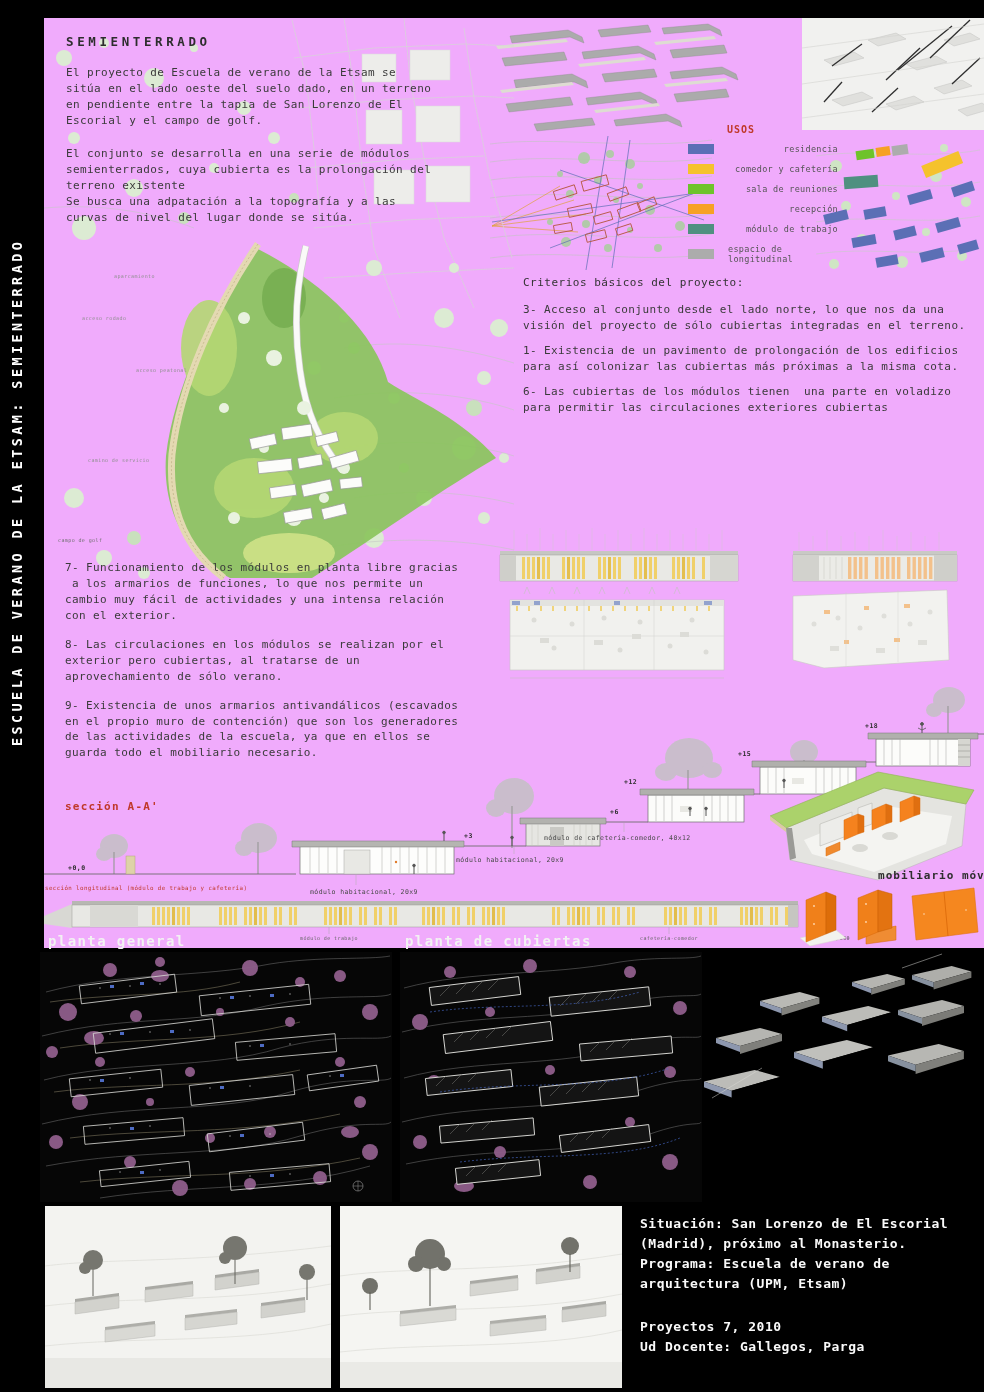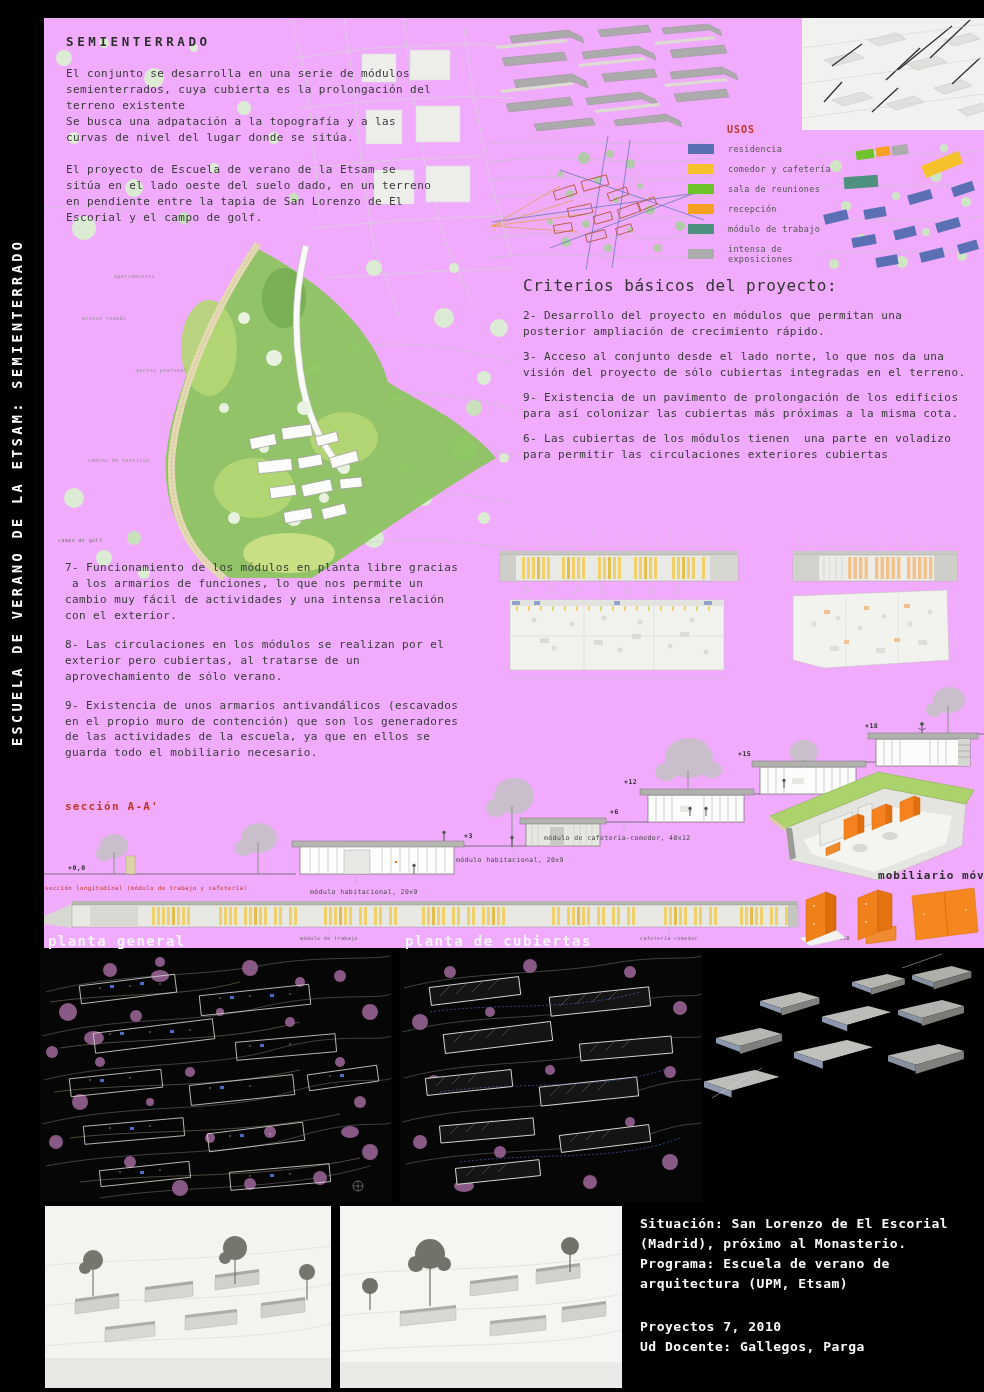--- a/index.html
+++ b/index.html
@@ -8,24 +8,24 @@
   .panel{position:absolute;left:44px;top:0;width:944px;height:930px;background:#f0abfc;margin-top:18px;}
   .abs{position:absolute;}
   .pre{white-space:pre-wrap;}
   .txt{font-size:11px;line-height:1.45;letter-spacing:.4px;color:#3a3a3a;}
   .sidebar-title{position:absolute;left:9px;top:6px;height:740px;color:#fff;
     font-size:13.5px;font-weight:bold;letter-spacing:3.4px;
     writing-mode:vertical-rl;transform:rotate(180deg);white-space:nowrap;}
   .intro-title{font-size:12.5px;font-weight:bold;letter-spacing:3.6px;color:#2d2d2d;}
   .red{color:#c0392b;}
   .usos-title{font-size:10px;font-weight:bold;letter-spacing:1px;margin-left:39px;margin-bottom:9px;}
-  .usos-row{display:flex;align-items:center;margin-bottom:10px;}
+  .usos-row{display:flex;align-items:center;margin-bottom:10px;justify-content:space-between;}
   .usos-swatch{width:26px;height:10px;margin-right:14px;flex:0 0 auto;}
   .usos-label{font-size:8.5px;letter-spacing:.3px;color:#555;}
-  .crit-head{font-size:16px;letter-spacing:.5px;color:#333;margin-bottom:13px;}
+  .crit-head{font-size:11px;letter-spacing:.5px;color:#333;margin-bottom:13px;}
   .crit-item{margin-bottom:9px;}
   .sec-label{font-size:11px;font-weight:bold;letter-spacing:1.2px;color:#c0392b;}
   .mob-label{font-size:11px;font-weight:bold;letter-spacing:1px;color:#2e2e2e;text-align:right;}
   .band-label{font-size:14px;font-weight:bold;letter-spacing:1.4px;color:#f2f2f2;}
   .info{font-size:13px;font-weight:bold;letter-spacing:.5px;line-height:1.55;color:#fafafa;margin-left:12px;}
   svg text{font-family:"DejaVu Sans Mono",monospace;}
   .maplabel{font-size:5px;fill:#8f8f8f;letter-spacing:.4px;}
   .marker{font-size:6.5px;font-weight:bold;fill:#2e2e2e;letter-spacing:.5px;}
   .drawlabel{font-size:6.5px;fill:#4a4a4a;letter-spacing:.4px;}
 </style>
@@ -140,29 +140,29 @@
       </g>
       <text class="maplabel" x="70" y="260">aparcamiento</text>
       <text class="maplabel" x="38" y="302">acceso rodado</text>
       <text class="maplabel" x="92" y="354">acceso peatonal</text>
       <text class="maplabel" x="44" y="444">camino de servicio</text>
       <text class="maplabel" x="14" y="524" style="fill:#6f6f6f">campo de golf</text>
     </svg>
 
     <div class="abs" style="left:22px;top:16px;width:430px;z-index:2">
       <div class="intro-title">SEMIENTERRADO</div>
+      <div class="txt pre" style="margin-top:16px">El proyecto de Escuela de verano de la Etsam se
+sitúa en el lado oeste del suelo dado, en un terreno
+en pendiente entre la tapia de San Lorenzo de El
+Escorial y el campo de golf.</div>
       <div class="txt pre" style="margin-top:17px">El conjunto se desarrolla en una serie de módulos
 semienterrados, cuya cubierta es la prolongación del
 terreno existente
 Se busca una adpatación a la topografía y a las
 curvas de nivel del lugar donde se sitúa.</div>
-      <div class="txt pre" style="margin-top:16px">El proyecto de Escuela de verano de la Etsam se
-sitúa en el lado oeste del suelo dado, en un terreno
-en pendiente entre la tapia de San Lorenzo de El
-Escorial y el campo de golf.</div>
     </div>
 
     <svg class="abs" style="left:450px;top:4px" width="252" height="112" viewBox="0 0 252 112">
       <g fill="#ababab" stroke="#8e8e8e" stroke-width="0.4">
         <path d="M16,14 l58,-6 l14,7 l2,6 l-14,-6 l-58,6 z"></path>
         <path d="M104,8 l50,-5 l3,7 l-50,5 z"></path>
         <path d="M168,6 l46,-4 l12,6 l2,6 l-12,-6 l-46,4 z"></path>
         <path d="M8,36 l62,-6 l3,8 l-62,6 z"></path>
         <path d="M88,30 l56,-6 l16,8 l2,6 l-16,-7 l-56,6 z"></path>
         <path d="M176,28 l54,-5 l3,8 l-54,5 z"></path>
@@ -286,21 +286,21 @@
       <div class="usos-row">
         <span class="usos-swatch" style="background: rgb(246, 161, 36);"></span>
         <span class="usos-label">recepción</span>
       </div>
       <div class="usos-row">
         <span class="usos-swatch" style="background: rgb(79, 144, 128);"></span>
         <span class="usos-label">módulo de trabajo</span>
       </div>
       <div class="usos-row">
         <span class="usos-swatch" style="background: rgb(172, 172, 172);"></span>
-        <span class="usos-label">intensa de exposiciones</span>
+        <span class="usos-label">espacio de longitudinal</span>
       </div>
     </div>
 
     <svg class="abs" style="left:772px;top:118px" width="164" height="140" viewBox="0 0 164 140">
       <g stroke="#c9c9c9" stroke-width="0.6" fill="none">
         <path d="M0,20 C50,12 110,24 164,14"></path>
           <path d="M0,52 C50,44 110,56 164,46"></path>
         <path d="M0,86 C50,78 110,90 164,80"></path>
           <path d="M0,118 C50,110 110,122 164,112"></path>
       </g>
@@ -332,25 +332,23 @@
         <rect x="78" y="92" width="22" height="10" fill="#5b6fb5" transform="rotate(-14 89 97)"></rect>
         <rect x="120" y="84" width="24" height="10" fill="#5b6fb5" transform="rotate(-16 132 89)"></rect>
         <rect x="60" y="120" width="22" height="10" fill="#5b6fb5" transform="rotate(-10 71 125)"></rect>
         <rect x="104" y="114" width="24" height="10" fill="#5b6fb5" transform="rotate(-14 116 119)"></rect>
         <rect x="142" y="106" width="20" height="10" fill="#5b6fb5" transform="rotate(-16 152 111)"></rect>
       </g>
     </svg>
 
     <div class="abs" style="left:479px;top:258px;width:452px;z-index:2">
       <div class="crit-head">Criterios básicos del proyecto:</div>
-      <div class="txt pre crit-item">2- Desarrollo del proyecto en módulos que permitan una
-posterior ampliación de crecimiento rápido.</div>
       <div class="txt pre crit-item">3- Acceso al conjunto desde el lado norte, lo que nos da una
 visión del proyecto de sólo cubiertas integradas en el terreno.</div>
-      <div class="txt pre crit-item">9- Existencia de un pavimento de prolongación de los edificios
+      <div class="txt pre crit-item">1- Existencia de un pavimento de prolongación de los edificios
 para así colonizar las cubiertas más próximas a la misma cota.</div>
       <div class="txt pre crit-item">6- Las cubiertas de los módulos tienen  una parte en voladizo
 para permitir las circulaciones exteriores cubiertas</div>
     </div>
 
     <div class="abs" style="left:21px;top:542px;width:445px;z-index:2">
       <div class="txt pre" style="margin-bottom:13px">7- Funcionamiento de los módulos en planta libre gracias
  a los armarios de funciones, lo que nos permite un
 cambio muy fácil de actividades y una intensa relación
 con el exterior.</div>

